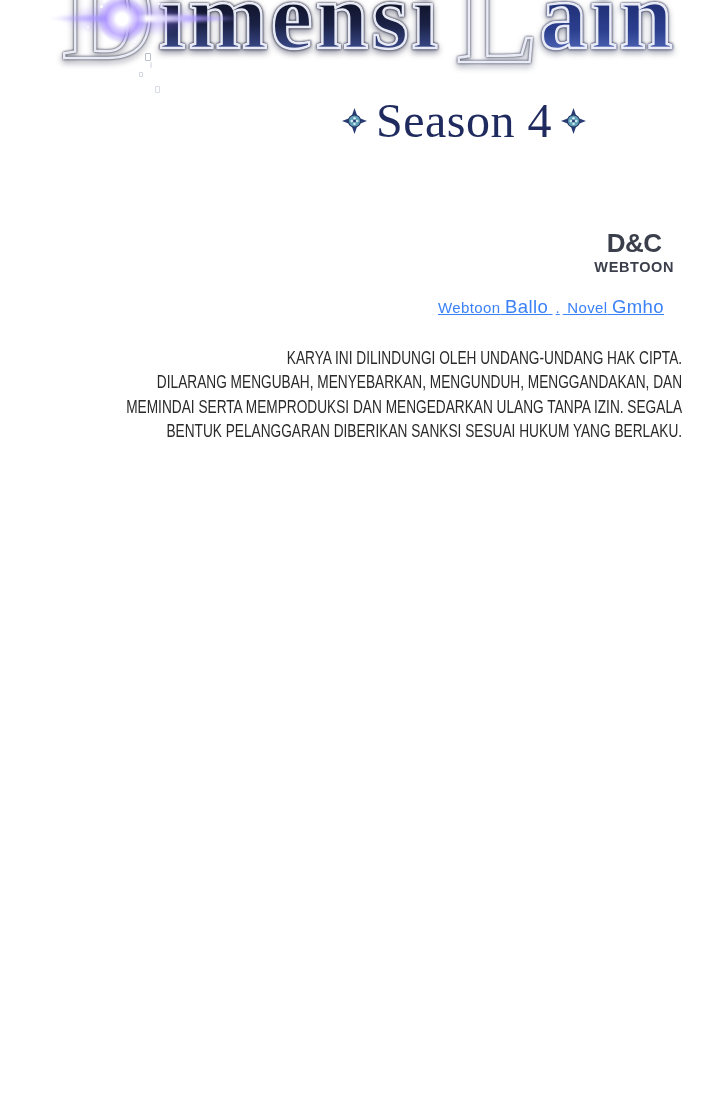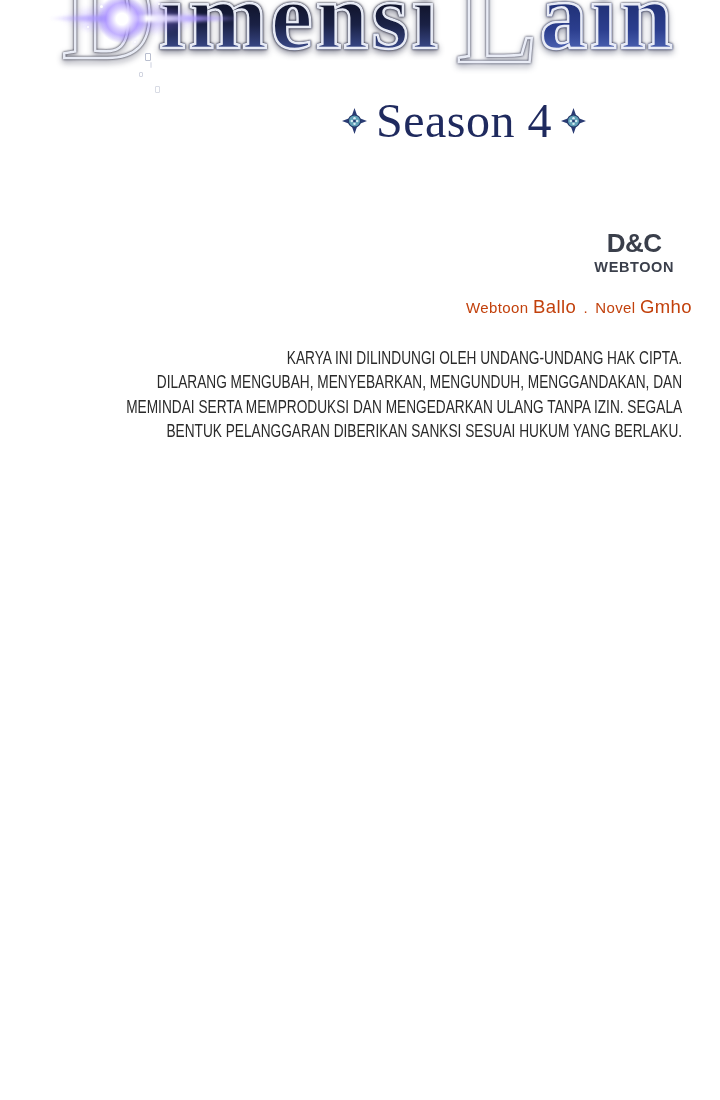--- a/index.html
+++ b/index.html
@@ -94,23 +94,24 @@
     font-size:26px; font-weight:bold; line-height:33px; letter-spacing:-0.5px;
     font-family:"Liberation Sans", sans-serif;
   }
   .dc-sub {
     font-size:14.5px; font-weight:bold; line-height:15px; letter-spacing:0.6px;
     font-family:"Liberation Sans", sans-serif;
   }
 
   
   .credits {
-    position:absolute; top:296px; right:28px;
-    color:#c2410c; white-space:nowrap;
+    position:absolute; top:296px; right:56px;
+    color:#3b82f6; white-space:nowrap;
     font-family:"Liberation Sans", sans-serif;
+    text-decoration:underline;
   }
   .credit-role { font-size:15px; letter-spacing:0.4px; }
   .credit-name { font-size:18.5px; letter-spacing:0.4px; }
   .credit-sep  { font-size:15px; margin:0 3px; }
 
   
   .copyright {
     position:absolute; top:346px; right:38px;
     text-align:right; color:#2a2a2a;
     font-size:19px; line-height:24.4px;

